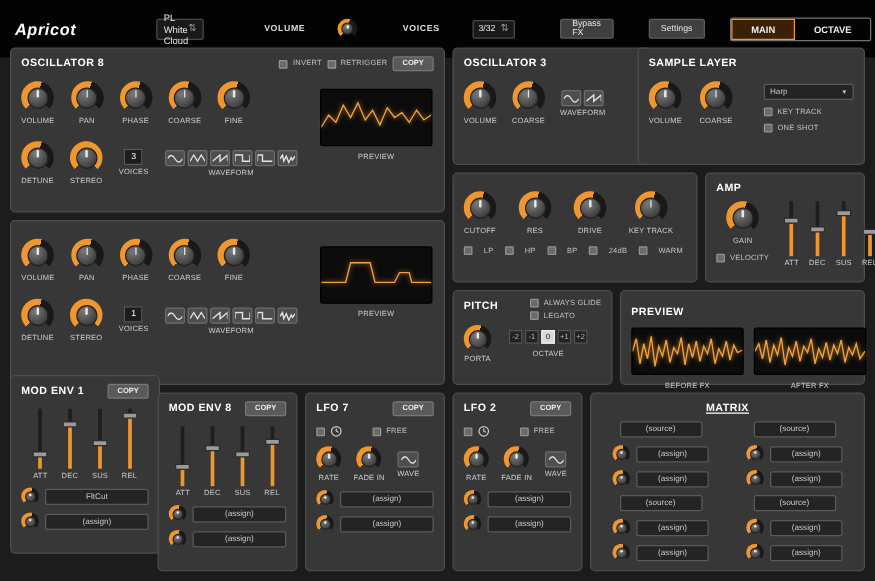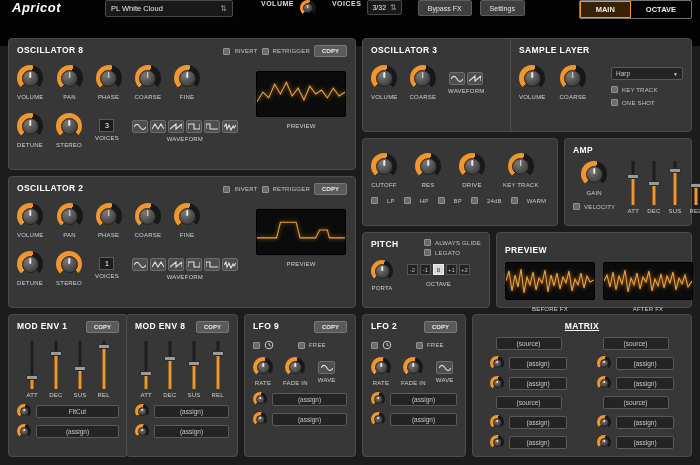--- a/index.html
+++ b/index.html
@@ -1,20 +1,20 @@
 <!DOCTYPE html>
 <html><head>
 <meta charset="utf-8">
 <style>
   * { margin:0; padding:0; box-sizing:border-box; }
   body { background:#0e0e0e; font-family:"Liberation Sans", sans-serif; }
   .app { position:relative; width:700px; height:465px; background:#1c1c1c; overflow:hidden; --acc:#f0962e; }
 
   
-  .topbar { position:absolute; top:0; left:0; right:0; height:46px; background:#030303; display:flex; align-items:flex-start; }
+  .topbar { position:absolute; top:0; left:0; right:0; height:46px; background:#030303; display:flex; align-items:center;gap:20px; }
   .logo { font-size:13px; font-style:italic; font-weight:bold; color:#fff; margin-left:12px; letter-spacing:.5px; }
   .preset { margin-left:44px; width:128px; height:17px; background:#191919; border:1px solid #4a4a4a; border-radius:2px; display:flex; align-items:center; justify-content:space-between; padding:0 5px; color:#e8e8e8; font-size:7.5px; }
   .stepper { color:#9a9a9a; font-size:8px; line-height:1; }
   .tlabel { font-size:7px; font-weight:bold; color:#ddd; letter-spacing:.5px; }
   .voicesbox { height:15px; min-width:34px; background:#191919; border:1px solid #4a4a4a; border-radius:2px; display:flex; align-items:center; justify-content:space-between; gap:4px; padding:0 4px; color:#eee; font-size:7px; }
   .tbtn { height:16px; background:#3f3f3f; border:1px solid #5c5c5c; border-radius:2px; color:#e8e8e8; font-size:7px; display:flex; align-items:center; padding:0 9px; }
   .tabs { display:flex; border:1px solid #737373; border-radius:2px; margin-left:auto; margin-right:8px; height:19px; }
   .tab { display:flex; align-items:center; padding:0 15px; font-size:7.5px; font-weight:bold; color:#eee; }
   .tab.active { border:1px solid var(--acc); background:#3a2105; }
   .ml6{margin-left:6px} .ml8{margin-left:8px} .ml16{margin-left:16px} .ml28{margin-left:28px}
@@ -65,21 +65,21 @@
 
   
   .p-osc1 { left:8px; top:38px; width:348px; height:132px; }
   .p-osc2 { left:8px; top:176px; width:348px; height:132px; }
   .p-osc3 { left:362px; top:38px; width:160px; height:94px; }
   .p-sample { left:510px; top:38px; width:182px; height:94px; }
   .p-filter { left:362px; top:138px; width:196px; height:88px; }
   .p-amp { left:564px; top:138px; width:128px; height:88px; }
   .p-pitch { left:362px; top:232px; width:128px; height:76px; }
   .p-preview { left:496px; top:232px; width:196px; height:76px; }
-  .p-me1 { left:8px; top:314px; width:120px; height:143px;text-align:right; }
+  .p-me1 { left:8px; top:300px; width:120px; height:143px;text-align:right; }
   .p-me2 { left:126px; top:314px; width:112px; height:143px; }
   .p-lfo1 { left:244px; top:314px; width:112px; height:143px; }
   .p-lfo2 { left:362px; top:314px; width:104px; height:143px; }
   .p-matrix { left:472px; top:314px; width:220px; height:143px; }
 
   
   .oscbody { display:flex; margin-top:8px; }
   .oscknobs { flex:1; display:flex; flex-direction:column; gap:13px; }
   .krow { display:flex; align-items:flex-start; gap:13px; }
   .oscprev { width:92px; display:flex; flex-direction:column; align-items:center; gap:3px; margin-top:6px; }
@@ -241,30 +241,20 @@
           <svg viewBox="0 0 90 44" width="88" height="44">
               <polyline points="0,30 6,20 12,26 18,12 24,22 30,10 36,24 42,16 48,28 54,14 60,22 66,18 72,26 78,16 84,24 90,20"></polyline>
             </svg>
         </div>
         <span class="klab">PREVIEW</span>
       </div>
     </div>
   </div>
 
   <div class="panel p-osc2">
-    <div class="phead">
-      <span class="ptitle">OSCILLATOR 2</span>
-      <div class="hctrl">
-        <span class="cb"></span>
-        <span class="cblab">INVERT</span>
-        <span class="cb"></span>
-        <span class="cblab">RETRIGGER</span>
-        <span class="copy">COPY</span>
-      </div>
-    </div>
     <div class="oscbody">
       <div class="oscknobs">
         <div class="krow">
           <div class="kcol">
               <div class="kr k26">
                 <div class="kc"></div>
               </div>
               <span class="klab">VOLUME</span>
             </div>
           <div class="kcol">
@@ -680,21 +670,21 @@
     <div class="slot">
       <div class="kr k14">
           <div class="kc"></div>
         </div>
       <div class="dd">(assign)</div>
     </div>
   </div>
 
   <div class="panel p-lfo1">
     <div class="phead">
-      <span class="ptitle">LFO 9</span>
+      <span class="ptitle">LFO 7</span>
       <span class="copy">COPY</span>
     </div>
     <div class="lfoopts">
       <span class="cb"></span>
       <svg viewBox="0 0 10 10" width="10" height="10" style="stroke:#ccc; fill:none; stroke-width:1;">
           <circle cx="5" cy="5" r="3.8"></circle>
           <path d="M5,5 L5,2.8 M5,5 L6.8,5.8"></path>
         </svg>
       <div class="freegrp">
         <span class="cb"></span>

